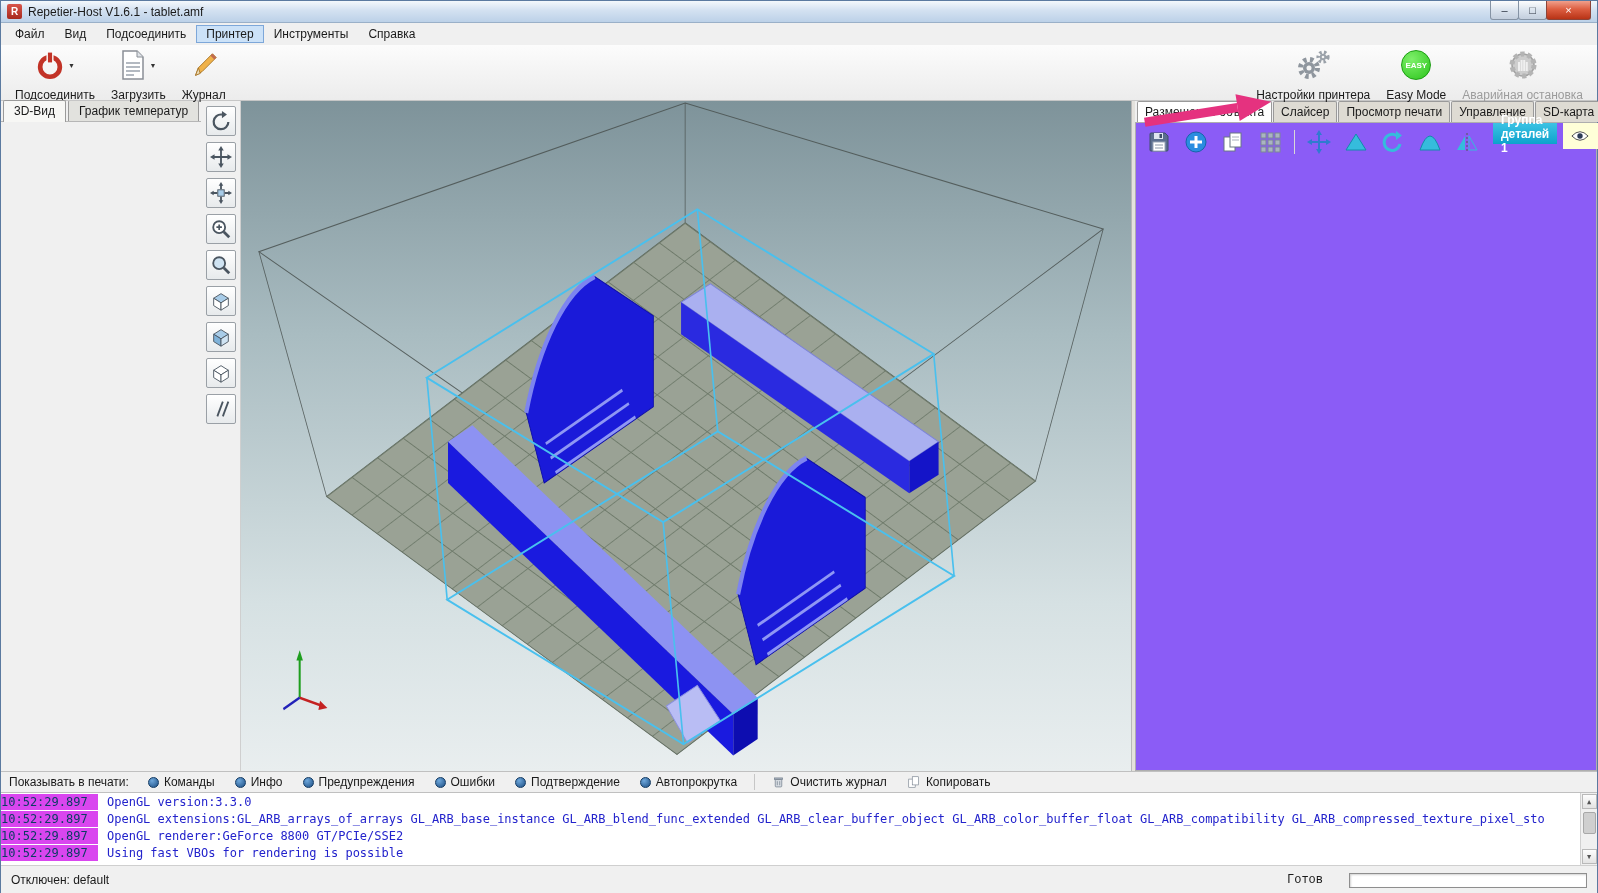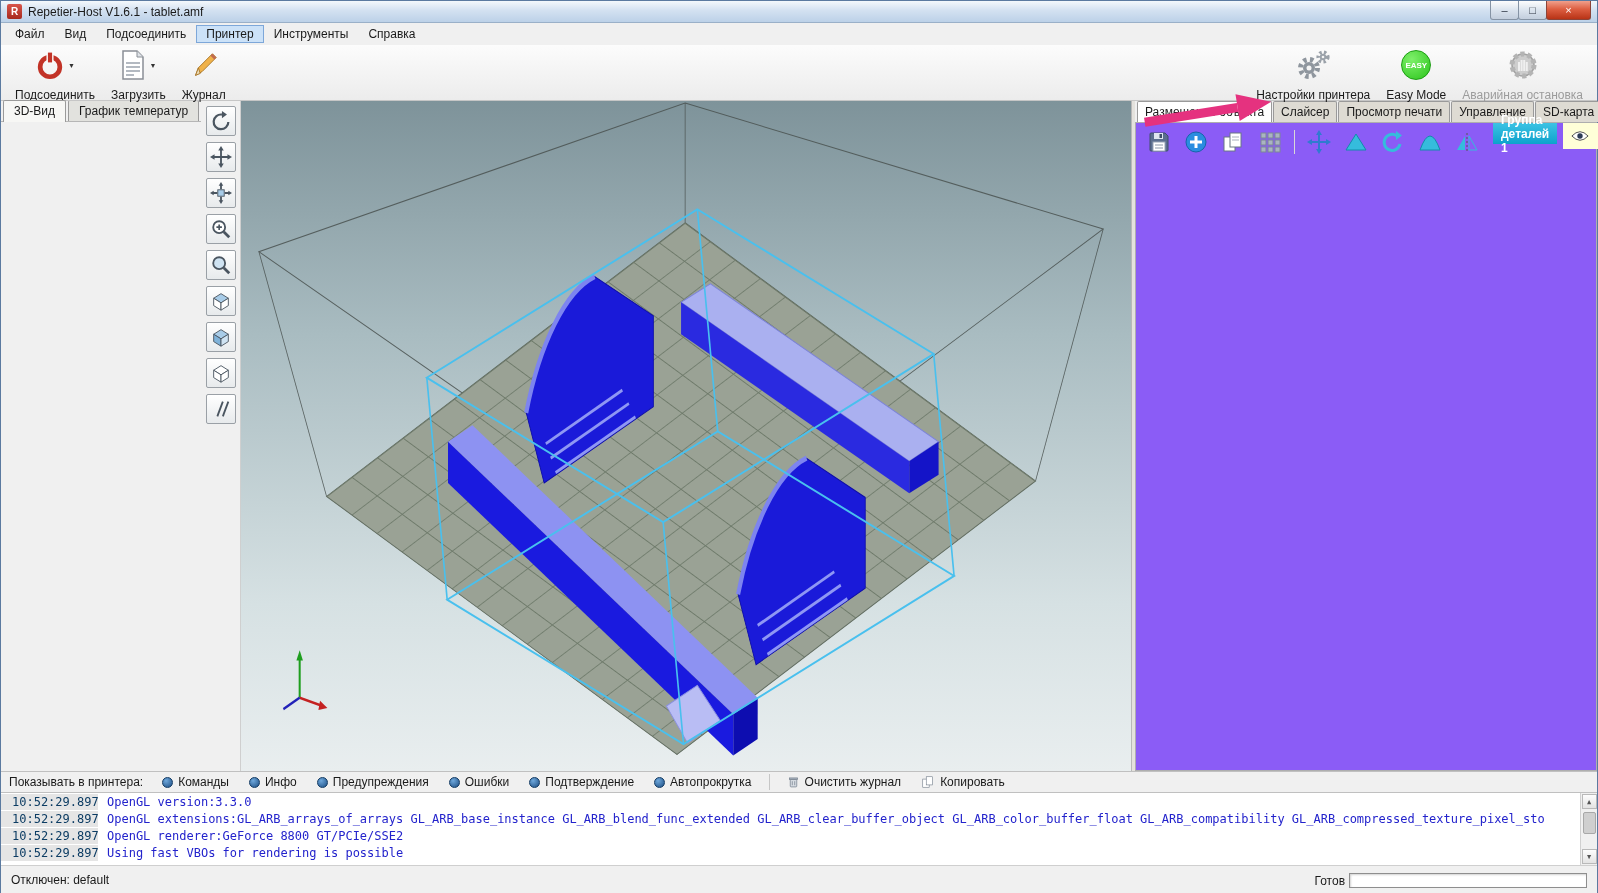--- a/index.html
+++ b/index.html
@@ -65,29 +65,29 @@
   .filter-bar { height:22px; background:#f0f0f0; border-top:1px solid #c0c0c0; border-bottom:1px solid #c0c0c0; display:flex; align-items:center; padding:0 8px; gap:2px; flex:none; }
   .filter-label { margin-right:8px; }
   .toggle { display:flex; align-items:center; gap:5px; padding:20px 9px; }
   .dot { width:11px; height:11px; border-radius:50%; background:radial-gradient(circle at 35% 30%,#6fa8dc,#1c4e84); border:1px solid #123a63; flex:none; }
   .fb-sep { width:1px; height:16px; background:#c6c6c6; margin:0 6px; }
 
   
   .log-area { height:72px; background:#fff; font-family:"DejaVu Sans Mono",monospace; font-size:12px; position:relative; overflow:hidden; flex:none; }
   .log-rows { position:absolute; inset:0 17px 0 0; overflow:hidden; }
   .log-row { display:flex; height:16px; line-height:16px; white-space:nowrap; margin-top:1px; }
-  .log-time { width:97px; background:#e5e5e5; color:#0c3c63; padding-left:11px; flex:none; }
+  .log-time { width:97px; background:#d946ef; color:#0c3c63; padding-left:0; flex:none; }
   .log-text { color:#2323cc; padding-left:9px; }
   .log-scroll { position:absolute; right:0; top:0; width:17px; height:72px; background:#f0f0f0; border-left:1px solid #d0d0d0; display:flex; flex-direction:column; align-items:center; font-size:7px; color:#555; }
   .scroll-btn { height:15px; width:15px; display:flex; align-items:center; justify-content:center; background:linear-gradient(#fdfdfd,#e3e3e3); border:1px solid #b9b9b9; margin:1px 0; }
   .scroll-thumb { width:13px; height:22px; background:#cfcfcf; border:1px solid #a8a8a8; border-radius:2px; margin-top:2px; }
 
   
   .statusbar { height:29px; background:#f0f0f0; border-top:1px solid #cfcfcf; display:flex; align-items:center; padding:0 10px; gap:10px; flex:none; }
-  .status-right { margin-left:auto; display:flex; align-items:flex-end; gap:4px; }
+  .status-right { margin-left:auto; display:flex; align-items:center; gap:26px;font-family:Liberation Mono, monospace; }
   .progress-track { width:238px; height:15px; border:1px solid #8e8e8e; background:#fff; box-shadow:inset 1px 1px 2px rgba(0,0,0,.18); }
 </style>
 </head>
 <body>
 
 <div class="window">
 
   <div class="titlebar">
     <div class="title-icon">R</div>
     <div class="title-text">Repetier-Host V1.6.1 - tablet.amf</div>
@@ -443,21 +443,21 @@
             <line x1="9.5" y1="7" x2="9.5" y2="12" stroke="#7c8794"></line>
           </svg>
         </div>
 
         <div class="rp-rest"></div>
       </div>
     </div>
   </div>
 
   <div class="filter-bar">
-    <span class="filter-label">Показывать в принтера:</span>
+    <span class="filter-label">Показывать в печати:</span>
     <div class="toggle">
         <span class="dot"></span>
         <span>Команды</span>
       </div>
     <div class="toggle">
         <span class="dot"></span>
         <span>Инфо</span>
       </div>
     <div class="toggle">
         <span class="dot"></span>

